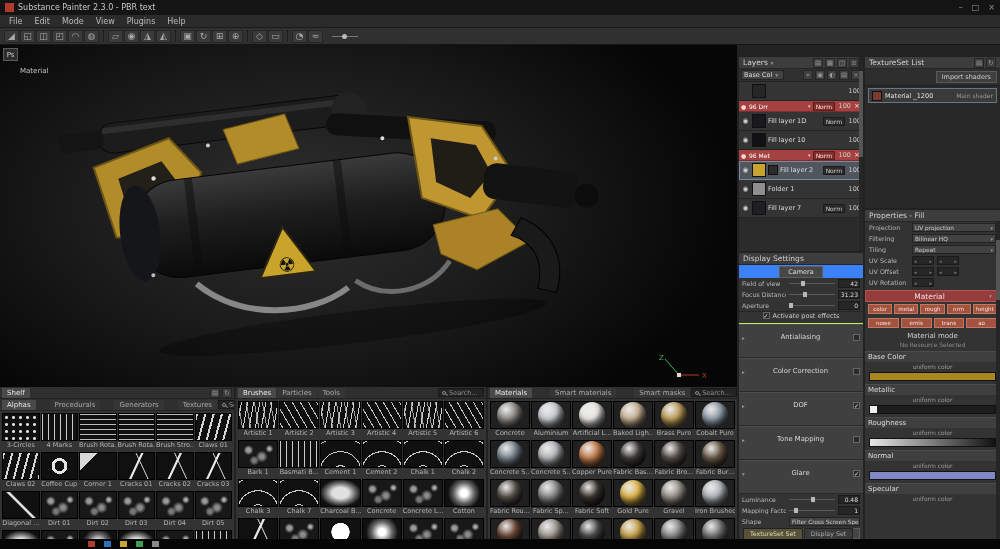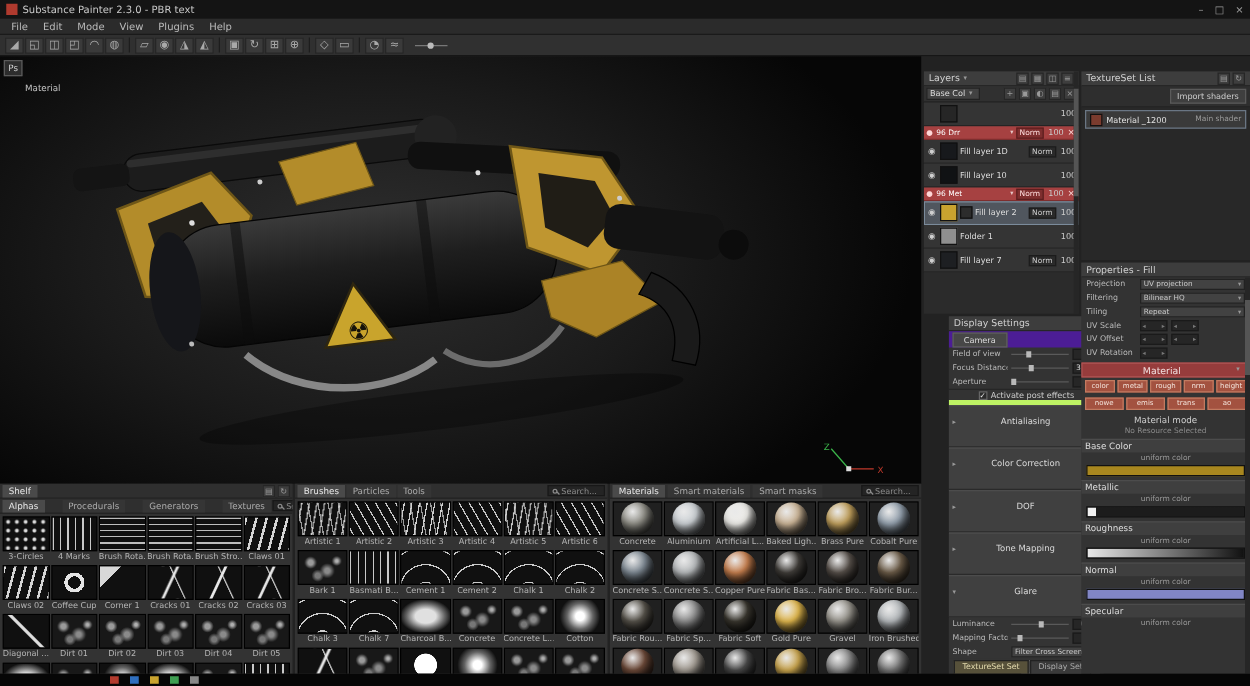--- a/index.html
+++ b/index.html
@@ -87,29 +87,29 @@
   .lblend{font-size:6px;color:#ccc;background:#2a2a2a;border:1px solid #1c1c1c;padding:0 2px;height:9px;line-height:8px;flex:none}
   .lrow.red .lblend{background:#7e2e2e;border-color:#5e1e1e;color:#ffdede}
   .lop{width:14px;text-align:right;font-size:6.5px;color:#ccc;flex:none}
   .lclose{width:8px;color:#ffdede;font-size:7px;text-align:center;flex:none}
   .ldot{width:6px;color:#ffd7d7;font-size:6px;flex:none}
   .lcaret{color:#e8c8c8;font-size:5px;flex:none}
   .scroll-v{position:absolute;right:0;top:0;width:4px;height:100%;background:#262626}
   .scroll-thumb{position:absolute;right:0;width:4px;background:#555}
 
   
-  .display{left:759px;top:253px;width:124px;height:286px}
-  .cam-row{height:13px;display:flex;align-items:center;justify-content:flex-start;padding:0 3px;background:#4c1d95}
+  .display{left:739px;top:253px;width:124px;height:286px}
+  .cam-row{height:13px;display:flex;align-items:center;justify-content:center;padding:0 3px;background:#3b82f6}
   .cam-btn{background:#474747;border:1px solid #5e5e5e;font-size:6.5px;color:#ddd;padding:1px 8px}
   .slider-row{height:11px;display:flex;align-items:center;gap:3px;padding:0 3px}
   .slider-label{width:44px;font-size:6.2px;color:#b9b9b9;white-space:nowrap;overflow:hidden;flex:none}
   .slider-track{flex:1;height:1px;background:#5a5a5a;position:relative}
   .slider-knob{position:absolute;top:-2px;width:4px;height:5px;background:#b9b9b9}
   .slider-value{width:22px;height:9px;background:#262626;border:1px solid #1a1a1a;font-size:6px;color:#ddd;text-align:right;padding-right:1px;line-height:8px;flex:none}
-  .check-row{height:13px;display:flex;align-items:center;justify-content:center;gap:3px;border-top:1px solid #262626;border-bottom:4px solid #bef264;font-size:6.5px;color:#ccc}
+  .check-row{height:13px;display:flex;justify-content:center;gap:3px;border-top:1px solid #262626;border-bottom:1px solid #bef264;font-size:6.5px;color:#ccc}
   .section-bar{height:11px;display:flex;align-items:flex-end;background:#404040;border-top:1px solid #4c4c4c;border-bottom:1px solid #2a2a2a;padding:16px 3px;gap:20px}
   .chev{color:#999;font-size:5.5px;width:6px;flex:none}
   .section-label{flex:1;text-align:center;font-size:6.8px;color:#d8d8d8;white-space:nowrap;overflow:hidden}
   .section-rows{background:#343434}
   .restore-row{display:flex;justify-content:flex-end;padding:1px 3px;background:#343434}
   .restore-btn{background:#454545;border:1px solid #5c5c5c;font-size:6px;color:#ccc;padding:1px 6px}
   .dock-tabs{position:absolute;bottom:0;left:0;height:11px;display:flex;gap:1px;padding-left:4px}
   .dock-tab{padding:1px 6px;font-size:6.3px;background:#3a3a3a;color:#aaa;border:1px solid #222;border-bottom:none;white-space:nowrap}
   .dock-tab.active{background:#57513a;color:#e6ddb0}
 
@@ -468,21 +468,21 @@
         <div class="thumb pat-noise"></div>
       </div>
       <div class="cell">
         <div class="thumb pat-noise"></div>
       </div>
     </div>
 </div>
 
 <div class="panel materials">
   <div class="tabs-row">
-    <span id="material-tabs" style="display:flex;gap:2px">
+    <span id="material-tabs" style="display:flex;gap:18px">
         <span class="tab active">Materials</span>
         <span class="tab">Smart materials</span>
         <span class="tab">Smart masks</span>
       </span>
     <span class="search">
       <i class="mag"></i>
       <span>Search...</span>
     </span>
   </div>
   <div class="grid h1" id="material-grid">

